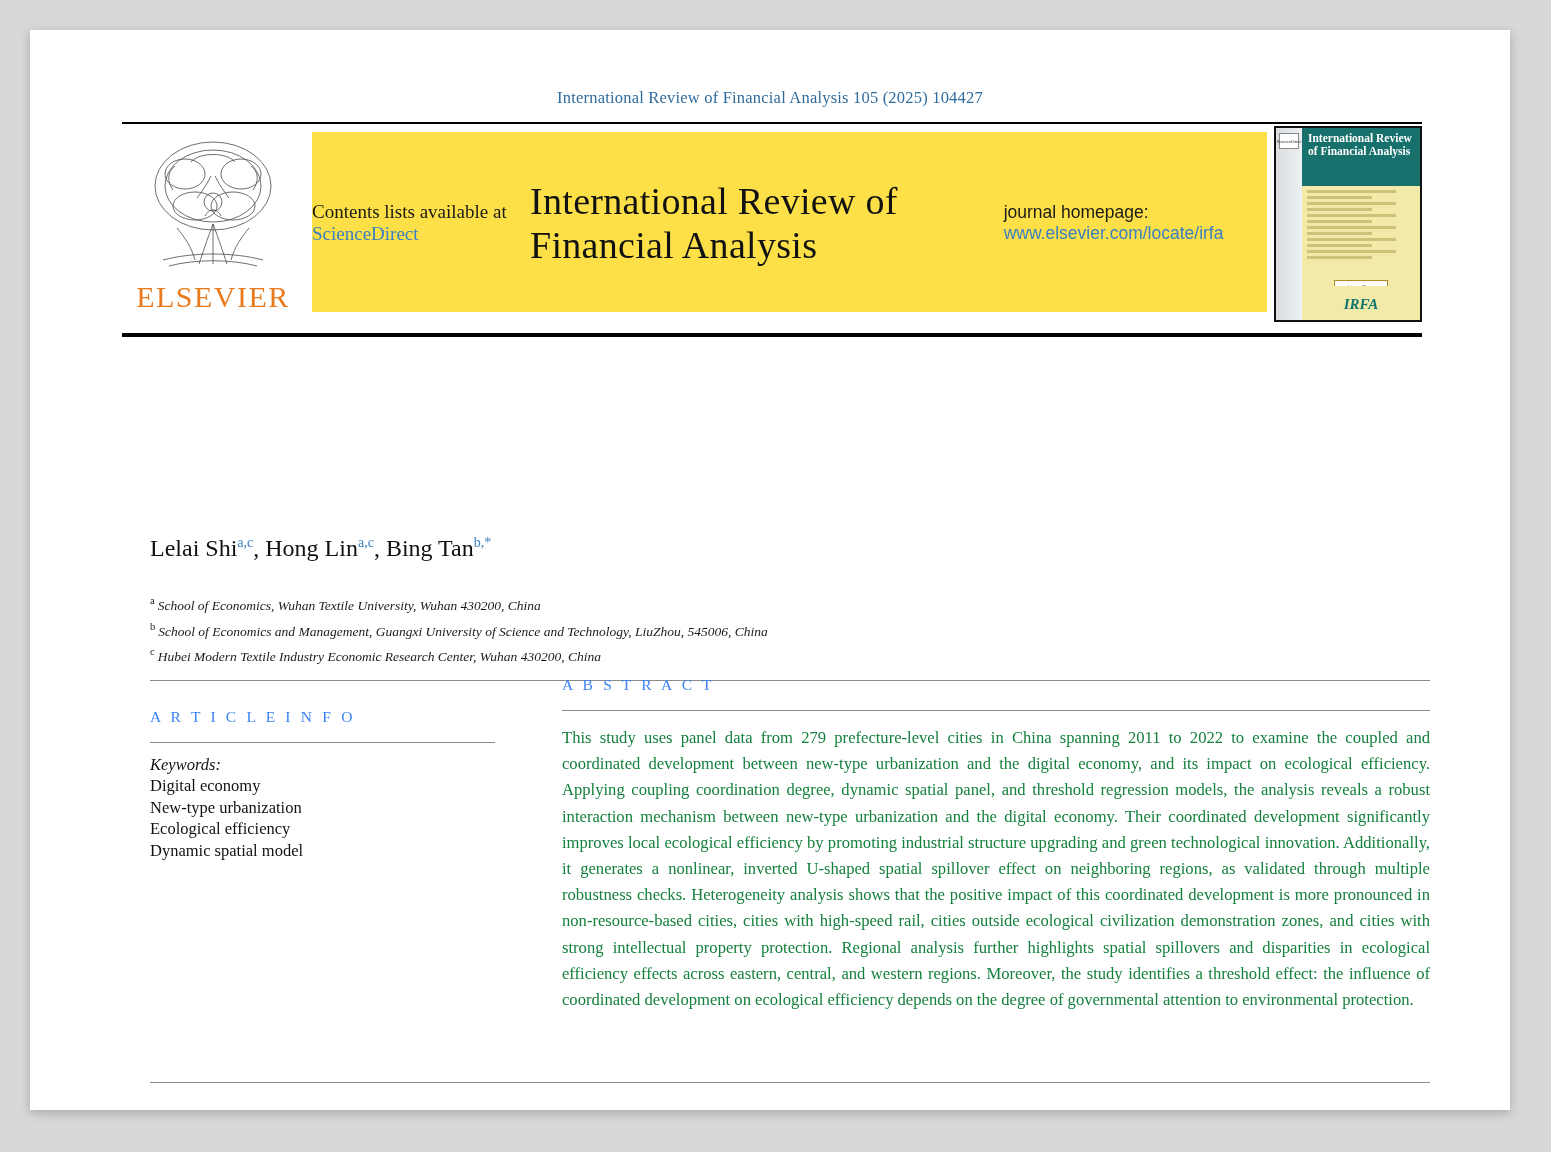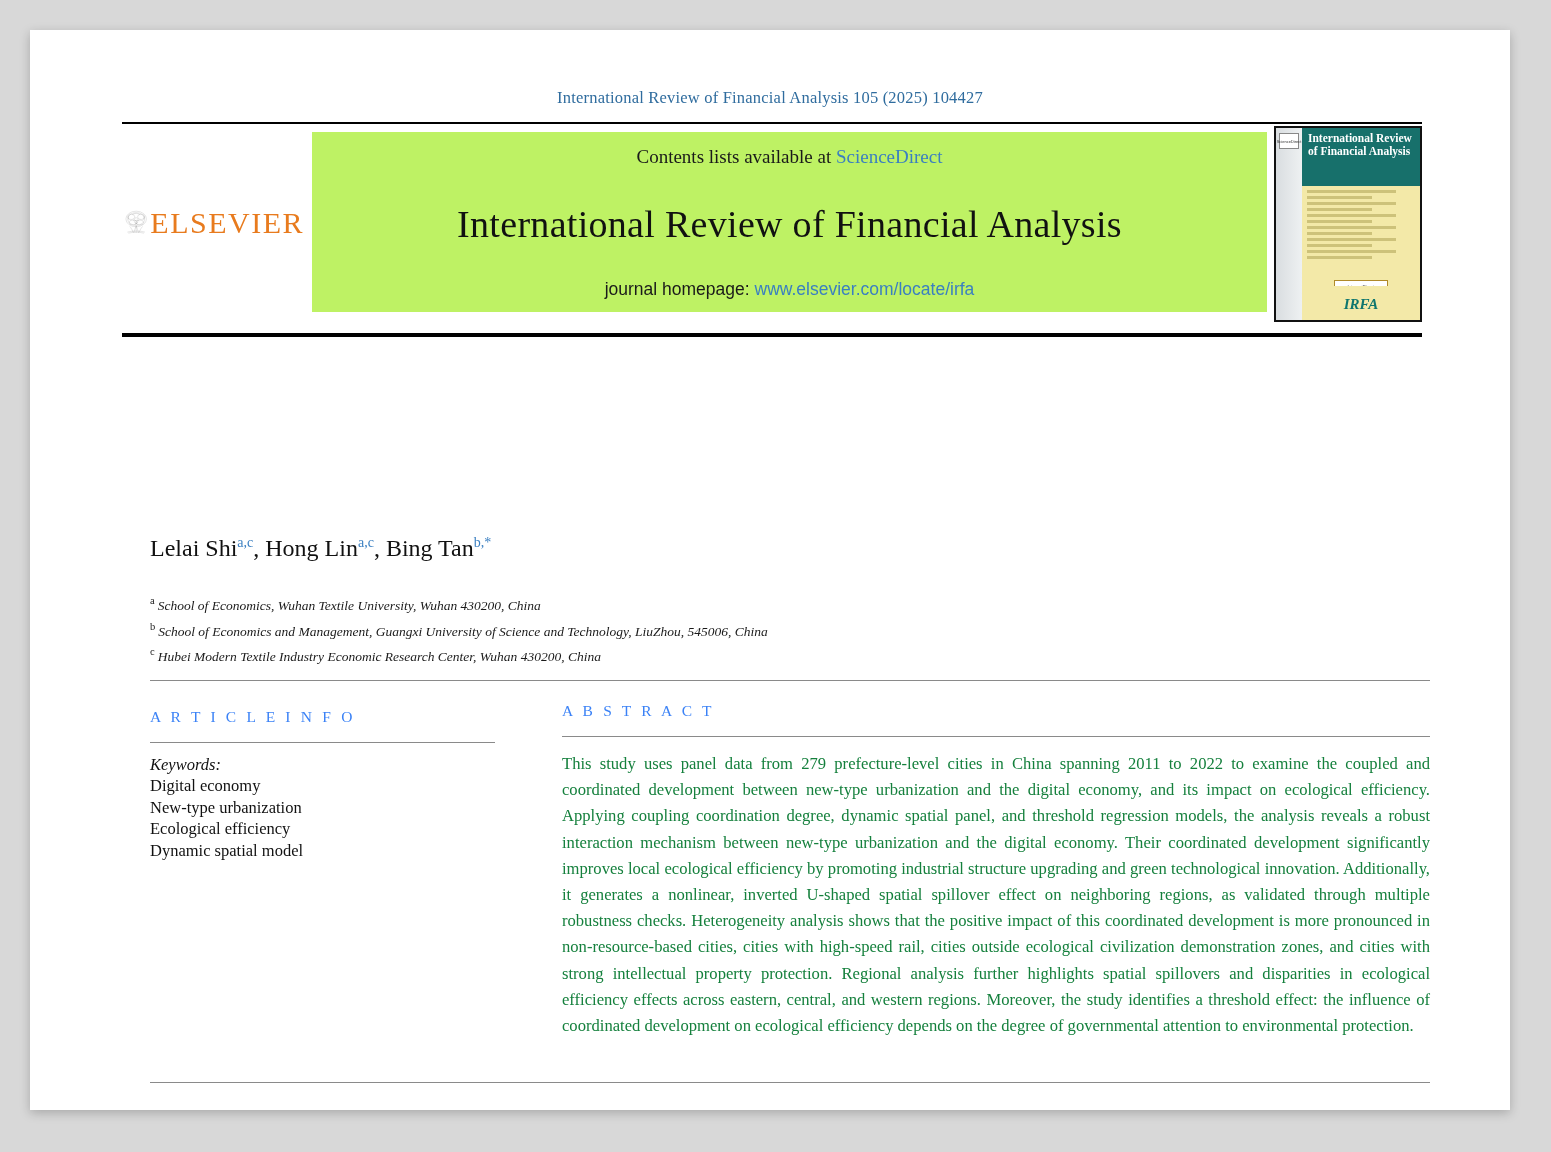--- a/index.html
+++ b/index.html
@@ -49,42 +49,42 @@
     border-bottom: 4px solid #000;
     box-sizing: border-box;
   }
   .logo-box {
     position: absolute;
     left: 0px;
     top: 4px;
     width: 182px;
     height: 188px;
     display: flex;
-    flex-direction: row;
+    flex-direction: column;
     align-items: center;
     justify-content: flex-start;
   }
   .tree-svg { display:block; }
   .elsevier-word {
     font-family: "Liberation Serif", serif;
     font-size: 30px;
     letter-spacing: 1.5px;
     color: #e87b1e;
     font-weight: 400;
     margin-top: 2px;
   }
   .center-band {
     position: absolute;
     left: 190px;
     top: 8px;
     width: 955px;
     height: 180px;
-    background: #bef264;
+    background: #fde047;
     display: flex;
-    flex-direction: column;
+    flex-direction: row;
     align-items: center;
     justify-content: space-between;
     padding: 14px 0 12px 0;
     box-sizing: border-box;
   }
   .contents-line {
     font-family: "Liberation Serif", serif;
     font-size: 19px;
     color: #1a1a1a;
   }
@@ -258,21 +258,21 @@
     font-family: "Liberation Serif", serif;
     font-size: 16.5px;
     color: #111;
     line-height: 21.5px;
   }
 
   
   .abs-col {
     position: absolute;
     left: 532px;
-    top: 672px;
+    top: 646px;
     width: 868px;
   }
   .abs-rule {
     margin-top: 16px;
     border-top: 1px solid #8a8a8a;
     width: 868px;
   }
   .abs-text {
     margin-top: 14px;
     font-family: "Liberation Serif", serif;

